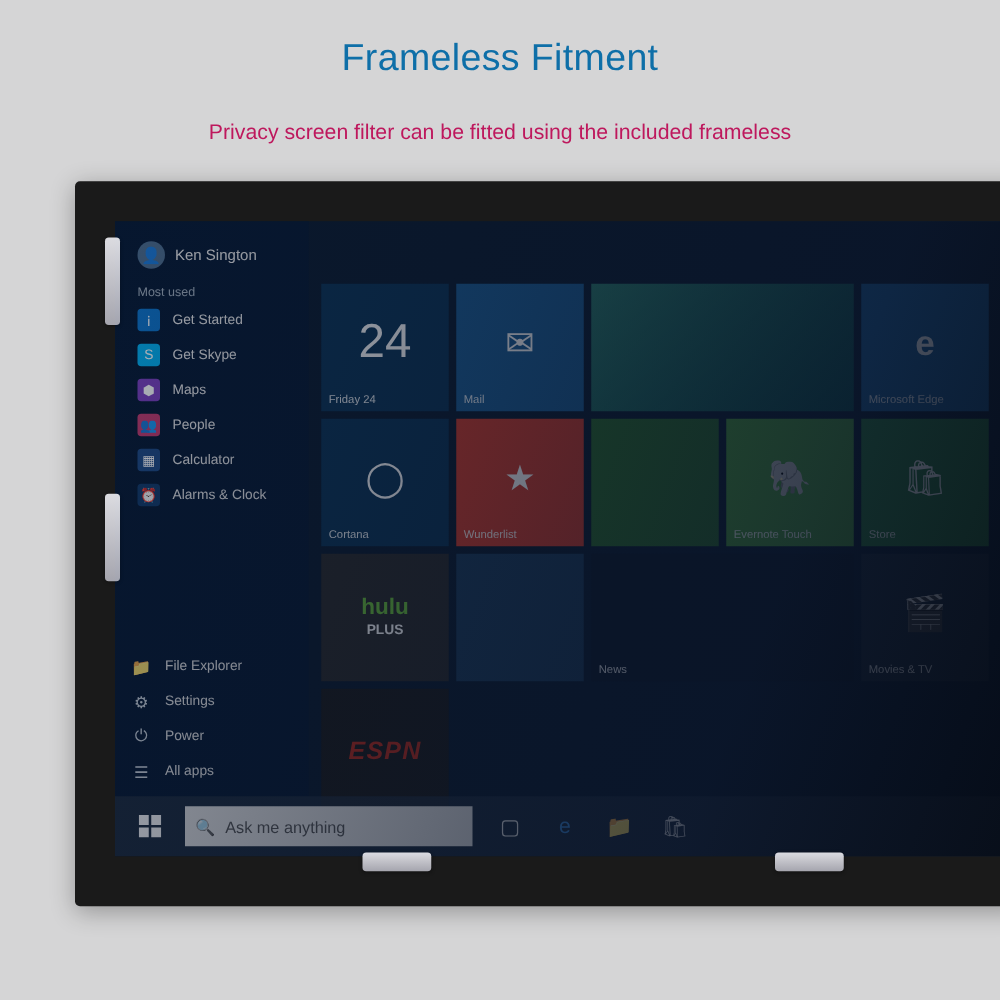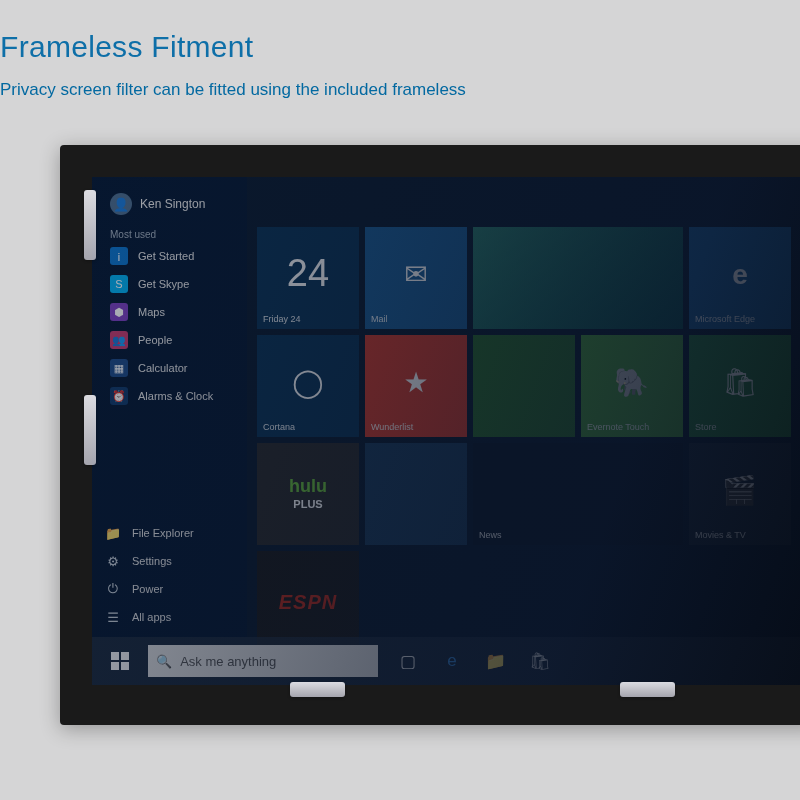--- a/index.html
+++ b/index.html
@@ -9,31 +9,32 @@
     background: #d5d5d6;
     font-family: "Segoe UI", -apple-system, sans-serif;
     overflow: hidden;
     position: relative;
   }
   .header {
     position: absolute;
     top: 30px;
     left: 0;
     right: 0;
+    text-align: center;
   }
   .title {
     font-size: 30px;
     color: #0e6fa8;
     font-weight: 400;
     letter-spacing: 0.3px;
   }
   .subtitle {
-    margin-top: 14px;
+    margin-top: 30px;
     font-size: 17px;
-    color: #0369a1;
+    color: #be185d;
     line-height: 1.4;
   }
   .monitor {
     position: absolute;
     top: 145px;
     left: 60px;
     width: 760px;
     height: 580px;
   }
   .bezel {

